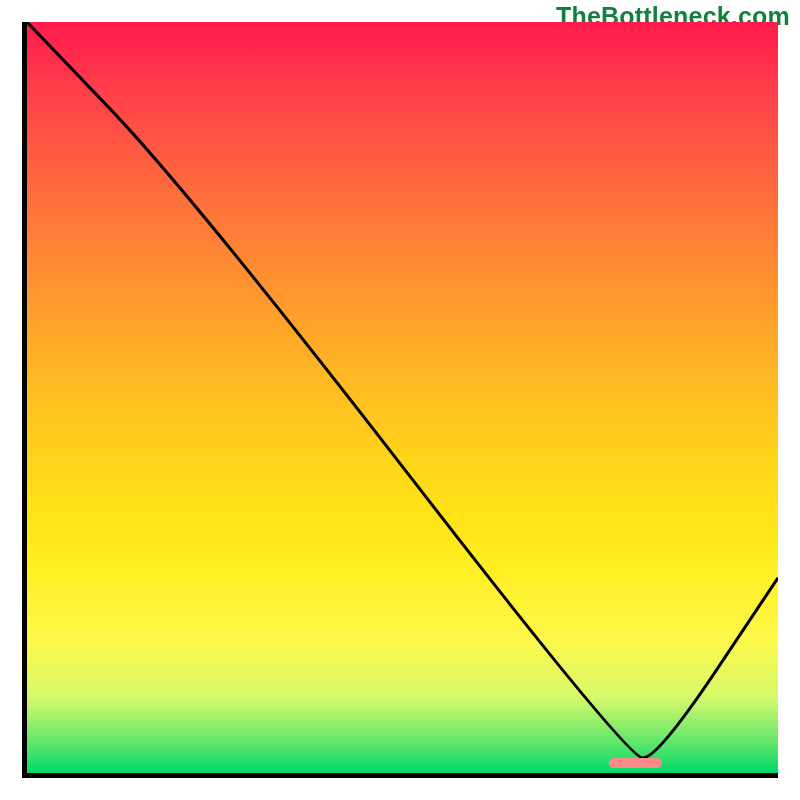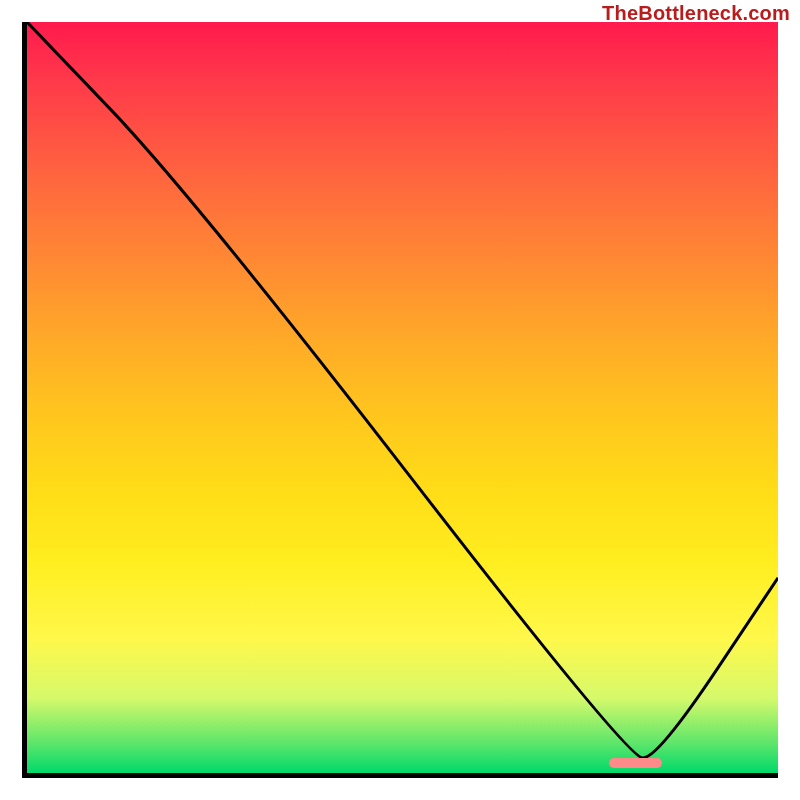--- a/index.html
+++ b/index.html
@@ -58,23 +58,23 @@
   .marker {
     position: absolute;
     height: 10px;
     border-radius: 5px;
     background: #ff8a8a;
   }
   .watermark {
     position: absolute;
     top: 2px;
     right: 10px;
-    font-size: 20px;
+    font-size: 25px;
     font-weight: 600;
-    color: #b91c1c;
+    color: #15803d;
     letter-spacing: 0.2px;
     user-select: none;
   }
 </style>
 </head>
 <body>
 
 <div class="chart-frame">
   <div class="watermark">TheBottleneck.com</div>
 

